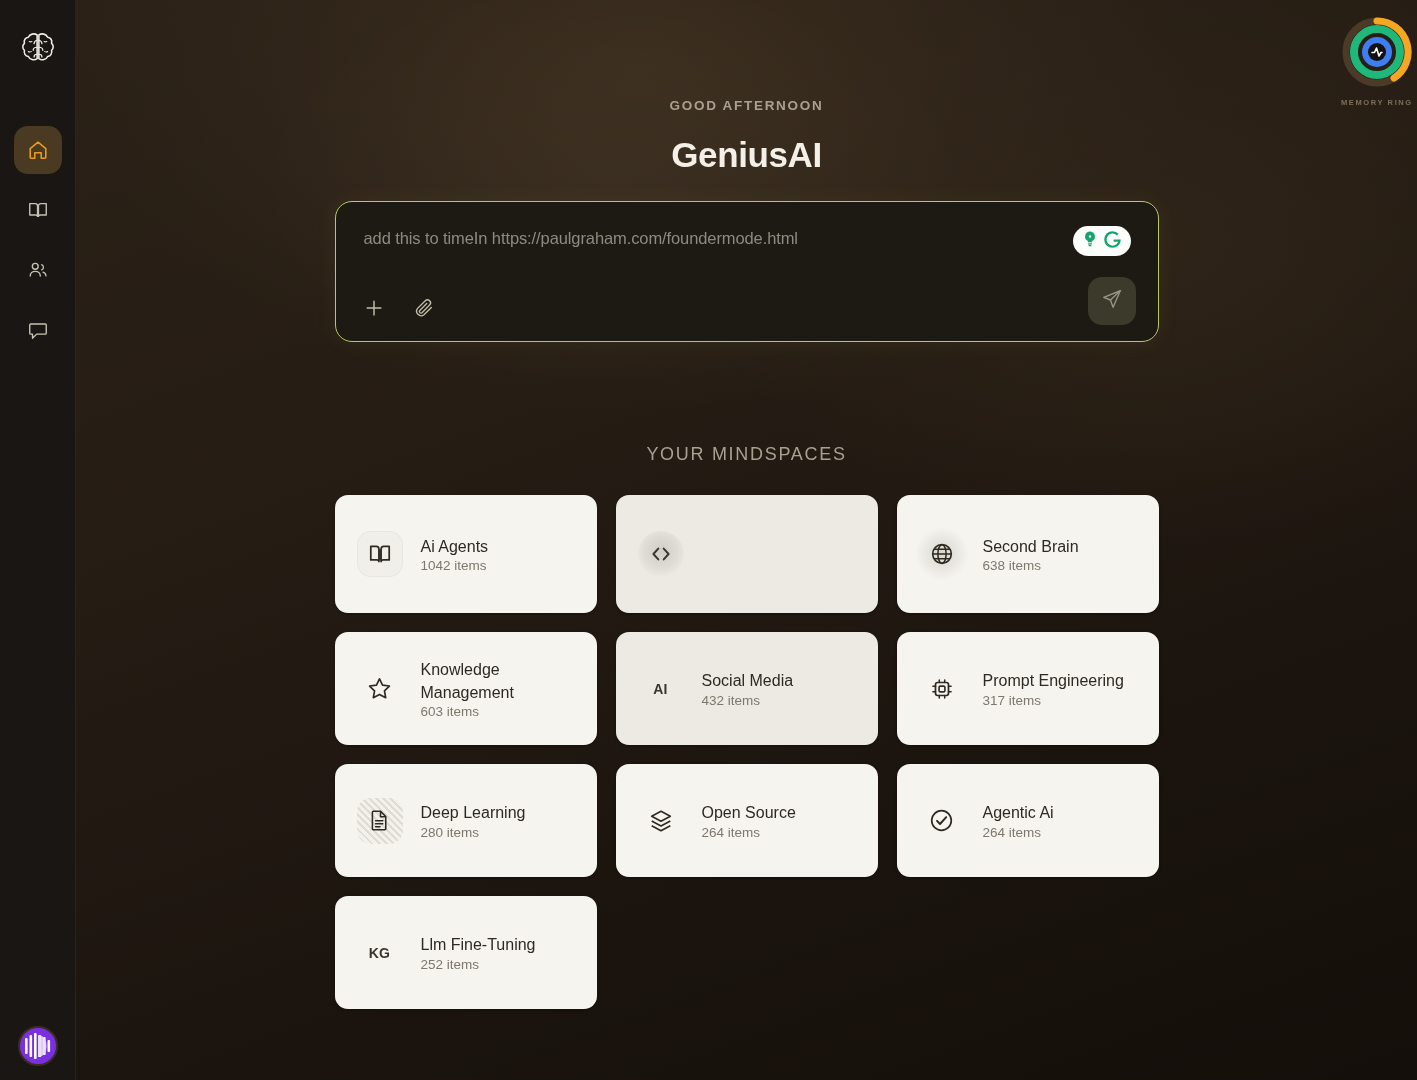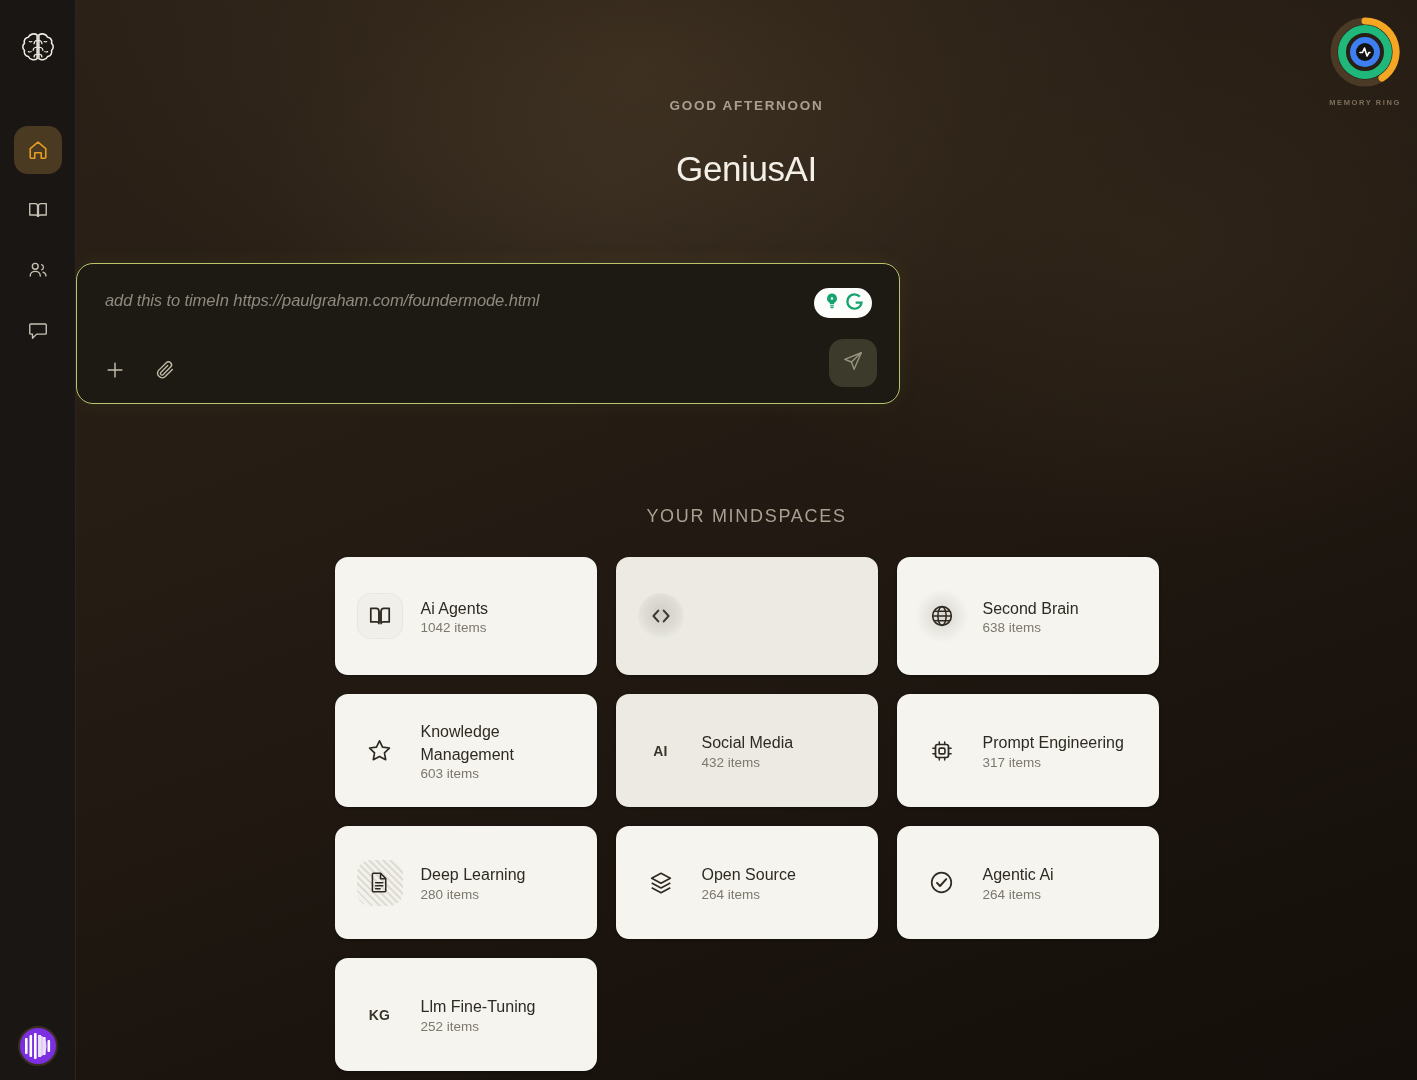--- a/index.html
+++ b/index.html
@@ -49,39 +49,39 @@
       radial-gradient(ellipse 760px 520px at 80% 22%, #2f2418 0%, rgba(47,36,24,0) 60%),
       linear-gradient(160deg, #2b2117 0%, #251c14 38%, #1b140e 72%, #140f0a 100%);
     overflow: hidden;
   }
   .main::after {
     content: ""; position: absolute; inset: 0; pointer-events: none;
     background: radial-gradient(ellipse 520px 300px at 40% 17%, rgba(255,235,200,0.035) 0%, rgba(0,0,0,0) 70%);
   }
 
   .memory-ring {
-    position: absolute; top: 16px; right: 16px;
-    display: flex; flex-direction: column; align-items: flex-end; gap: 6px;
+    position: absolute; top: 16px; right: 4px;
+    display: flex; flex-direction: column; align-items: flex-start; gap: 6px;
     z-index: 4;
   }
   .memory-ring-label {
     font-size: 7.5px; letter-spacing: 1.6px; color: #7d6f5c; font-weight: 600;
   }
 
   .greeting-wrap { position: relative; z-index: 3; text-align: center; padding-top: 98px; }
   .greeting {
     font-size: 13.5px; letter-spacing: 1.7px; color: #a9a092; font-weight: 700;
   }
   .app-title {
-    margin-top: 36px;
-    font-size: 35px; font-weight: 400; color: #f4f0e8; letter-spacing: -0.4px;
+    margin-top: 22px;
+    font-size: 35px; font-weight: 700; color: #f4f0e8; letter-spacing: -0.4px;
   }
 
   
-  .composer-wrap { position: relative; z-index: 3; display: flex; margin-top: 74px; font-style: italic; }
+  .composer-wrap { position: relative; z-index: 3; display: flex; justify-content: center; margin-top: 26px; }
   .composer {
     width: 824px; height: 141px;
     background: #1d1913;
     border: 1.5px solid #b9c56a;
     border-radius: 17px;
     position: relative;
     box-shadow: 0 0 22px rgba(185,197,106,0.07);
   }
   .composer-text {
     position: absolute; left: 28px; top: 27px;

